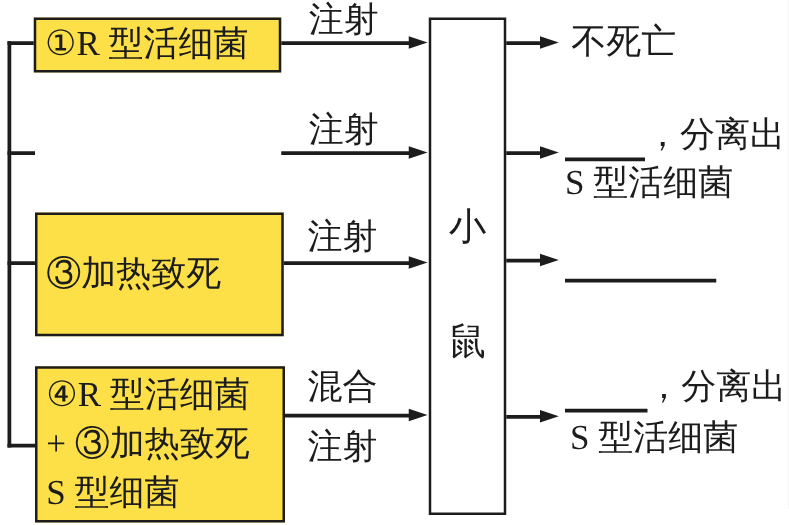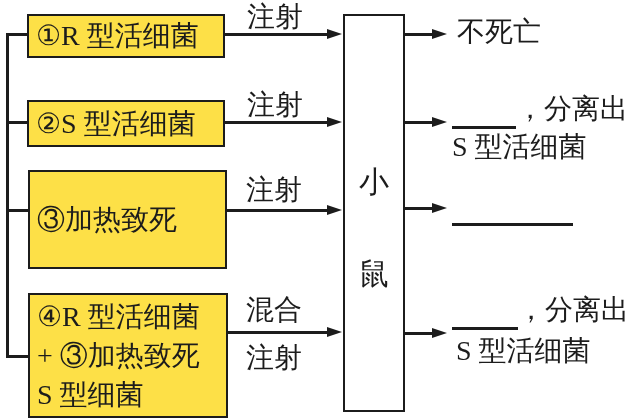--- a/index.html
+++ b/index.html
@@ -37,23 +37,20 @@
 
   <div class="line" style="left:6px; top:33px; width:3px; height:325px;"></div>
   <div class="line" style="left:6px; top:33px; width:22px; height:3px;"></div>
   <div class="line" style="left:6px; top:121px; width:22px; height:3px;"></div>
   <div class="line" style="left:6px; top:209px; width:23px; height:3px;"></div>
   <div class="line" style="left:6px; top:355px; width:23px; height:3px;"></div>
 
   <div class="box" style="left:27px; top:14px; width:198px; height:44px;">
     <div class="bl">①R 型活细菌</div>
   </div>
-  <div class="box" style="left:27px; top:100px; width:198px; height:47px;">
-    <div class="bl">②S 型活细菌</div>
-  </div>
   <div class="box" style="left:28px; top:170px; width:199px; height:99px;">
     <div class="bl">③加热致死</div>
   </div>
   <div class="box" style="left:28px; top:293px; width:200px; height:125px;">
     <div class="bl" style="line-height:39px;">④R 型活细菌</div>
     <div class="bl" style="line-height:39px;">+ ③加热致死</div>
     <div class="bl" style="line-height:39px;">S 型细菌</div>
   </div>
 
   <div class="line" style="left:225px; top:33px; width:104px; height:3px;"></div>
@@ -83,21 +80,21 @@
 
   <div class="line" style="left:405px; top:121px; width:29px; height:3px;"></div>
   <div class="head" style="left:432px; top:117px;"></div>
 
   <div class="line" style="left:405px; top:207px; width:29px; height:3px;"></div>
   <div class="head" style="left:432px; top:203px;"></div>
 
   <div class="line" style="left:405px; top:332px; width:29px; height:3px;"></div>
   <div class="head" style="left:432px; top:328px;"></div>
 
-  <div class="rtext" style="left:457px; top:17px;font-family:Liberation Mono, monospace;">不死亡</div>
+  <div class="rtext" style="left:457px; top:17px;">不死亡</div>
 
   <div class="blank" style="left:452px; top:126px; width:64px;"></div>
   <div class="rtext" style="left:516px; top:92px;">，分离出</div>
   <div class="rtext" style="left:452px; top:130px;">S 型活细菌</div>
 
   <div class="blank" style="left:452px; top:223px; width:121px;"></div>
 
   <div class="blank" style="left:452px; top:327px; width:66px;"></div>
   <div class="rtext" style="left:517px; top:293px;">，分离出</div>
   <div class="rtext" style="left:456px; top:334px;">S 型活细菌</div>

